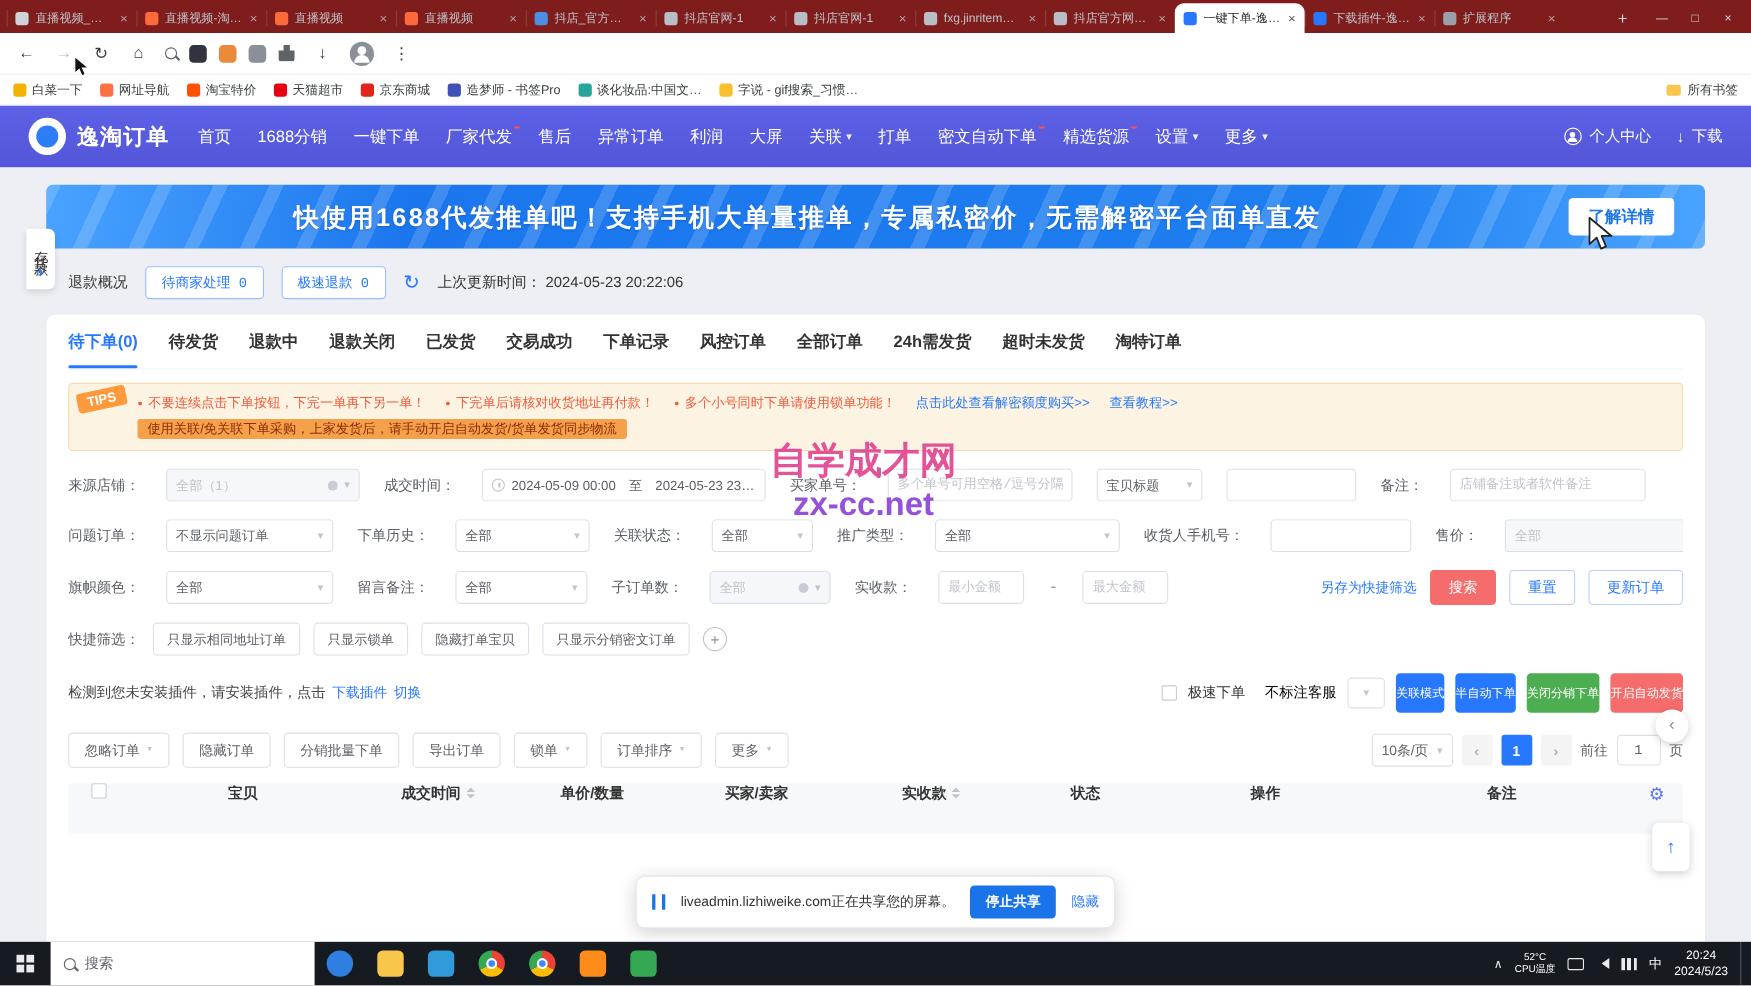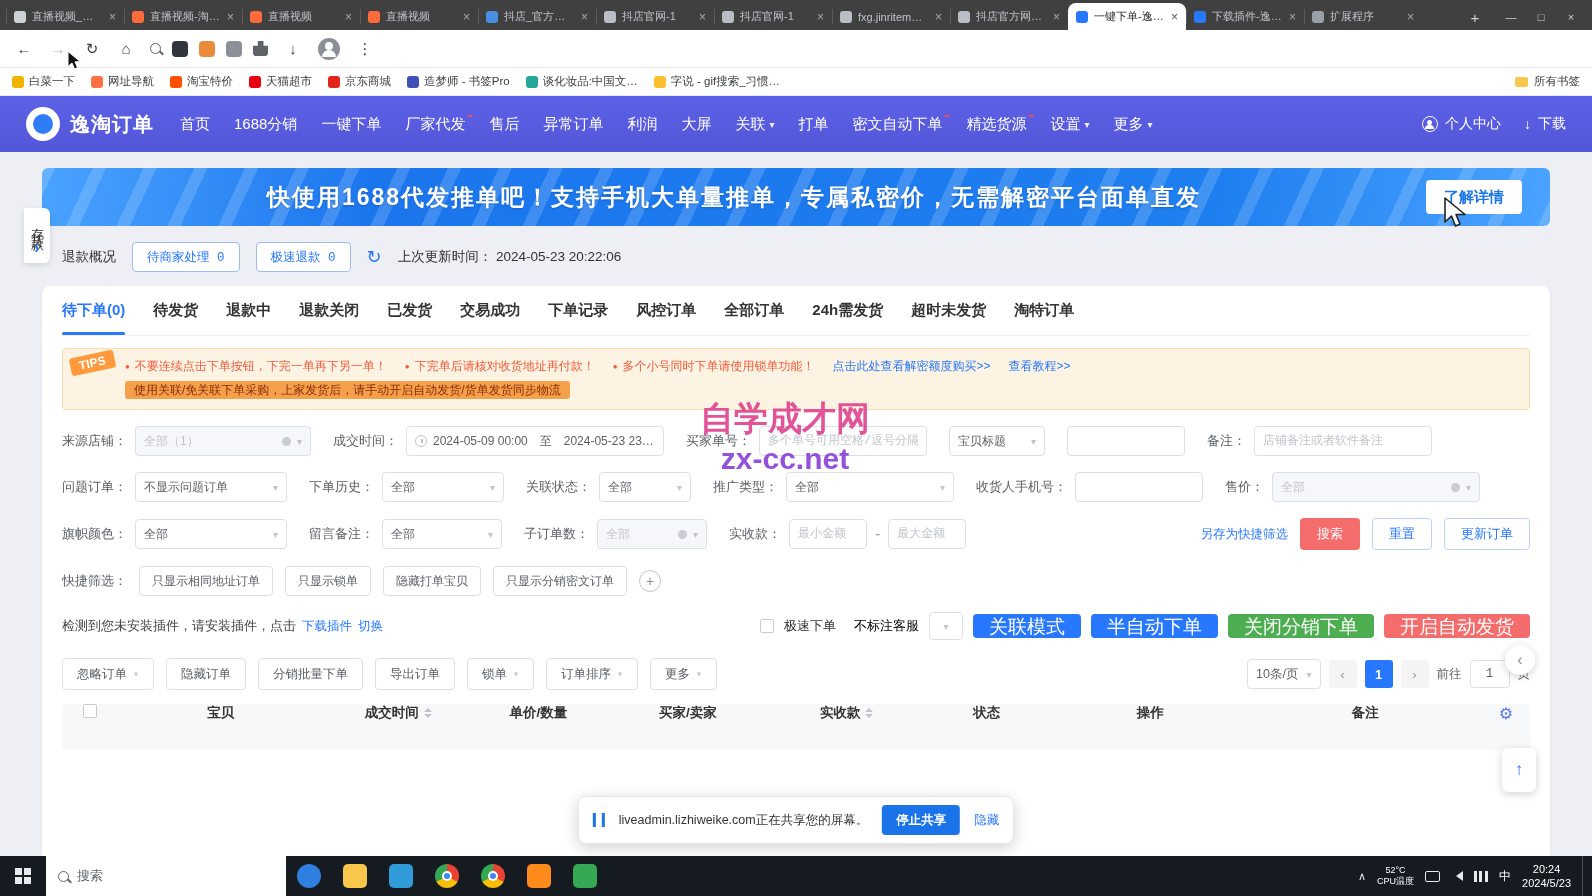--- a/index.html
+++ b/index.html
@@ -2,21 +2,21 @@
 <html><head>
 <meta charset="utf-8">
 <style>
 *{box-sizing:border-box;margin:0;padding:0}
 html,body{width:1592px;height:896px;overflow:hidden}
 body{font-family:"Liberation Sans","DejaVu Sans",sans-serif;background:#edeff4}
 button,input{font-family:Liberation Mono, monospace}
 .screen{width:100%;height:100%;display:flex;flex-direction:column;position:relative}
 
 
-.tabstrip{height:30px;background:#404040;display:flex;align-items:flex-end;padding:3px 6px 0;flex:none}
+.tabstrip{height:30px;background:#7f1d1d;display:flex;align-items:flex-end;padding:3px 6px 0;flex:none}
 .tabs{display:flex;flex:1;min-width:0;height:27px}
 .tab{flex:1;min-width:0;max-width:118px;display:flex;align-items:center;gap:6px;padding:0 8px;font-size:11px;color:#bfc3ca;border-radius:8px 8px 0 0;position:relative;cursor:pointer}
 .tab:not(.active)::before{content:'';position:absolute;left:0;top:6px;bottom:6px;width:1px;background:rgba(255,255,255,.14)}
 .tab.active{background:#fff;color:#1f2023}
 .fav{width:12px;height:12px;border-radius:3px;flex:none}
 .tlabel{flex:1;overflow:hidden;text-overflow:ellipsis;white-space:nowrap}
 .tclose{font-size:12px;opacity:.8;flex:none}
 .newtab{width:26px;height:26px;display:grid;place-items:center;color:#cfd3da;font-size:15px;cursor:pointer}
 .wctrls{display:flex;margin-left:8px}
 .wctrls span{width:30px;height:26px;display:grid;place-items:center;color:#cfd3da;font-size:11px;cursor:pointer}
@@ -82,21 +82,21 @@
 .tips{margin-top:12px;background:#fdf3e2;border:1px solid #f6ddab;border-radius:4px;padding:9px 14px 10px 62px;position:relative;font-size:12px}
 .tips-badge{position:absolute;left:7px;top:5px;background:#ff9a3c;color:#fff;font-weight:700;font-size:12px;padding:2px 9px;border-radius:3px;transform:rotate(-12deg)}
 .tips-line1{color:#f25a3c;display:flex;gap:18px;align-items:center;white-space:nowrap;overflow:hidden}
 .tip-seg{display:inline-flex;align-items:center}
 .tip-dot{font-size:8px;margin-right:5px}
 .tip-link{color:#2878ff;cursor:pointer;text-decoration:none}
 .tips-line2{margin-top:7px}
 .hl{background:#f5a04a;color:#8a2c0a;padding:2px 9px;border-radius:3px;font-size:12px}
 
 .frow{display:flex;align-items:center;gap:22px;margin:16px 0;white-space:nowrap;overflow:hidden}
-.fld{display:inline-flex;align-items:center;gap:8px}
+.fld{display:inline-flex;align-items:center;gap:24px}
 .flabel{font-size:13px;color:#5c6066}
 .ctl{height:30px;border:1px solid #dcdfe6;border-radius:4px;background:#fff;display:inline-flex;align-items:center;padding:0 8px;font-size:12px;color:#5c6066;gap:6px}
 .ctl.dis{background:#f5f7fa;color:#bfc4cc}
 .ctl .val{flex:1;overflow:hidden;text-overflow:ellipsis}
 input.ctl{color:#5c6066}
 input.ctl::placeholder{color:#c0c4cc}
 .caret{color:#c0c4cc;font-size:10px;flex:none}
 .gdot{width:9px;height:9px;border-radius:50%;background:#c8ccd4;flex:none}
 .clockic{width:12px;height:12px;border:1px solid #c0c4cc;border-radius:50%;position:relative;flex:none}
 .clockic::after{content:'';position:absolute;left:5px;top:2.5px;width:1.5px;height:4px;background:#c0c4cc}
@@ -115,21 +115,21 @@
 .plus-circle{width:22px;height:22px;border:1px solid #c0c4cc;border-radius:50%;display:grid;place-items:center;color:#909399;font-size:14px;cursor:pointer}
 
 .prow{display:flex;align-items:center;margin:16px 0;font-size:13px;color:#444}
 .pnotice{display:flex;gap:6px;align-items:center;white-space:nowrap}
 .modebar{margin-left:auto;display:flex;align-items:center;gap:10px;flex:none}
 .cb{width:14px;height:14px;border:1px solid #c8cdd4;border-radius:2px;background:#fff;display:inline-block;cursor:pointer}
 .cb-label{font-size:13px;color:#333}
 .anchor-label{font-size:13px;color:#000000;margin-left:8px}
 .mini-select{width:34px;height:28px;border:1px solid #dcdfe6;border-radius:4px;display:grid;place-items:center;background:#fff;cursor:pointer}
 .mode-buttons{display:flex;gap:10px}
-.mode-btn{height:24px;padding:0 16px;border:none;border-radius:4px;color:#fff;font-size:19px;cursor:pointer}
+.mode-btn{height:36px;padding:0 0;border:none;border-radius:4px;color:#fff;font-size:11px;cursor:pointer}
 
 .trow{display:flex;align-items:center;margin:18px 0 14px}
 .tb-list{display:flex;gap:12px}
 .tb-btn{height:32px;padding:0 14px;display:inline-flex;align-items:center;gap:6px;border:1px solid #dcdfe6;background:#fff;border-radius:4px;color:#5c6066;font-size:12.5px;cursor:pointer}
 .pgn{margin-left:auto;display:flex;align-items:center;gap:8px;font-size:12.5px;color:#606266}
 .pg-size{height:30px;border:1px solid #dcdfe6;border-radius:4px;display:inline-flex;align-items:center;gap:8px;padding:0 8px;cursor:pointer}
 .pg-btn{min-width:28px;height:28px;border-radius:3px;background:#f4f4f5;color:#999;display:grid;place-items:center;font-size:13px;cursor:pointer}
 .pg-btn.active{background:#2878ff;color:#fff;font-weight:700}
 .pg-input{width:40px;height:28px;border:1px solid #dcdfe6;border-radius:4px;text-align:center;font-size:12.5px;color:#606266}
 

